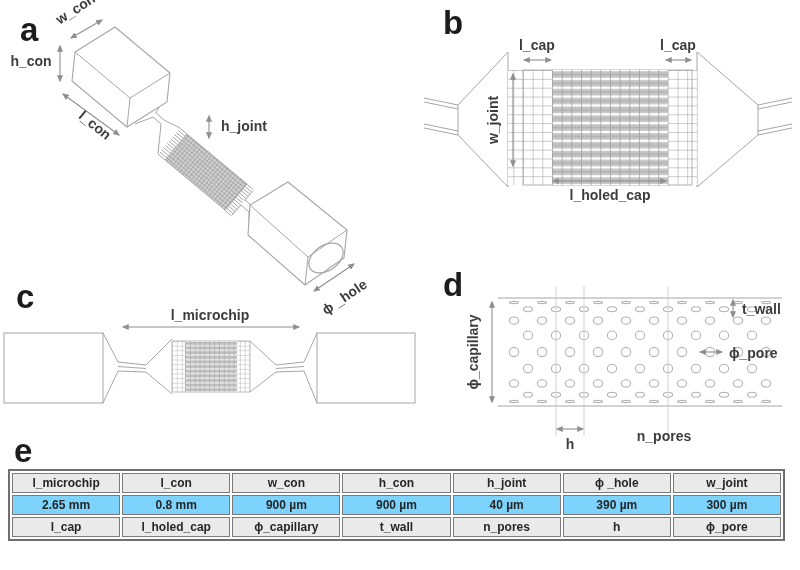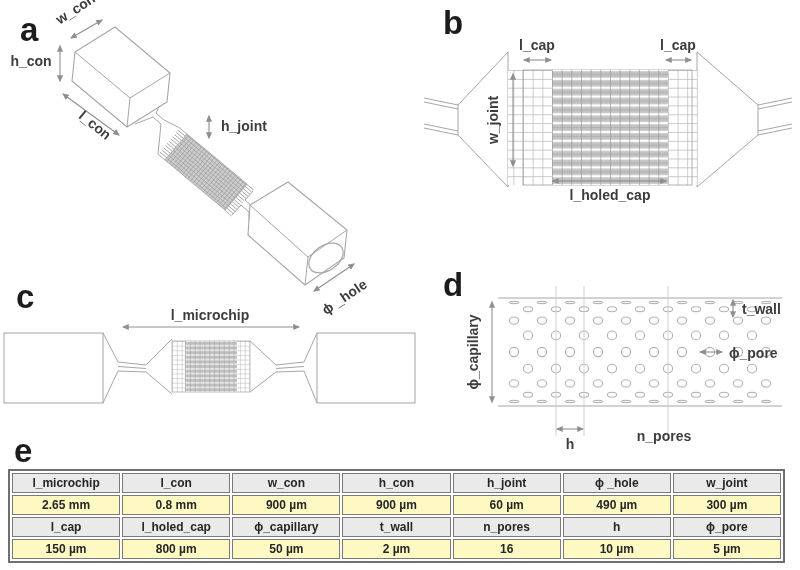--- a/index.html
+++ b/index.html
@@ -13,21 +13,21 @@
   .arr{stroke:#8f8f8f;stroke-width:1.1;fill:none;
        marker-start:url(#ah);marker-end:url(#ah);}
   .guide{stroke:#cccccc;stroke-width:0.9;fill:none;}
   .letter-e{position:absolute;left:14px;top:432px;font-size:33px;font-weight:bold;color:#1c1c1c;}
   table.params{position:absolute;left:8px;top:469px;width:777px;table-layout:fixed;
        border-collapse:separate;border-spacing:2px 2px;background:#fff;
        border:2px solid #6f6f6f;}
   table.params td{border:1.5px solid #7a7a7a;text-align:center;font-size:12px;
        padding:2px 0;color:#262626;overflow:hidden;white-space:nowrap;}
   tr.hrow td{background:#eaeaea;font-weight:bold;}
-  tr.vrow td{background:#fef9c3;font-weight:600;}
+  tr.vrow td{background:#7dd3fc;font-weight:600;}
 </style>
 </head>
 <body>
 
 <div class="fig">
 
 <svg width="800" height="462" viewBox="0 0 800 462">
   <defs>
     <marker id="ah" viewBox="0 0 10 10" refX="7.5" refY="5" markerWidth="7" markerHeight="7" orient="auto-start-reverse">
       <path d="M0,1 L9,5 L0,9 Z" fill="#8f8f8f"></path>
@@ -287,38 +287,29 @@
     <td>h_con</td>
     <td>h_joint</td>
     <td>ϕ _hole</td>
     <td>w_joint</td>
   </tr>
   <tr class="vrow">
     <td>2.65 mm</td>
     <td>0.8 mm</td>
     <td>900 µm</td>
     <td>900 µm</td>
-    <td>60 µm</td>
-    <td>490 µm</td>
+    <td>40 µm</td>
+    <td>390 µm</td>
     <td>300 µm</td>
   </tr>
   <tr class="hrow">
     <td>l_cap</td>
     <td>l_holed_cap</td>
     <td>ϕ_capillary</td>
     <td>t_wall</td>
     <td>n_pores</td>
     <td>h</td>
     <td>ϕ_pore</td>
   </tr>
-  <tr class="vrow">
-    <td>150 µm</td>
-    <td>800 µm</td>
-    <td>50 µm</td>
-    <td>2 µm</td>
-    <td>16</td>
-    <td>10 µm</td>
-    <td>5 µm</td>
-  </tr>
 </tbody>
     </table>
 
 </div>
 
 </body></html>

